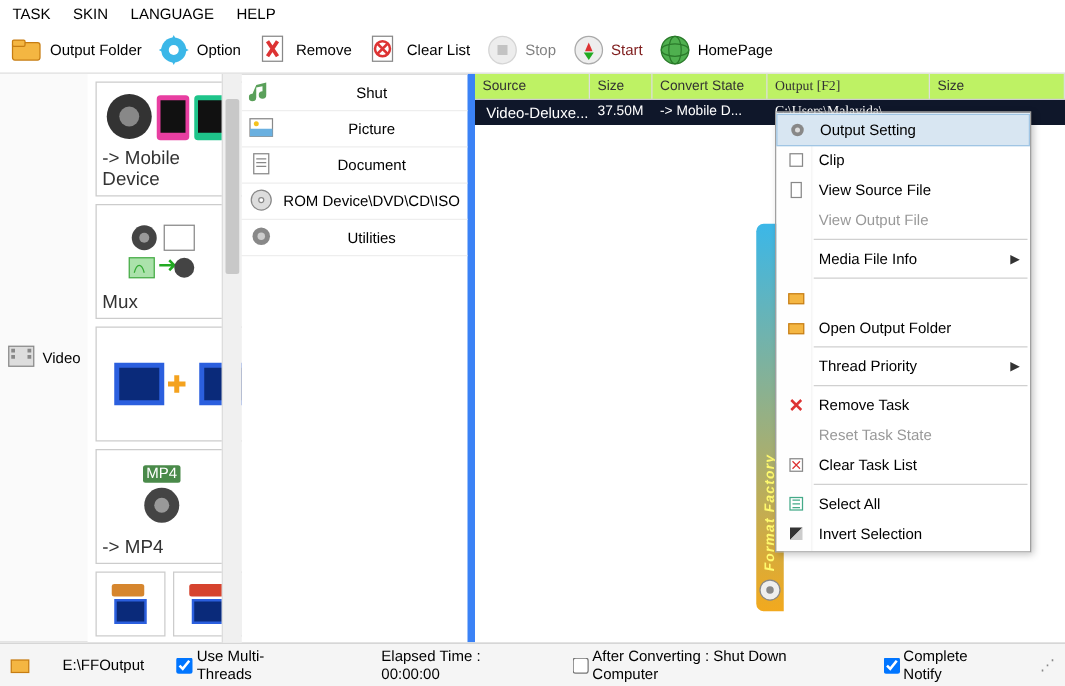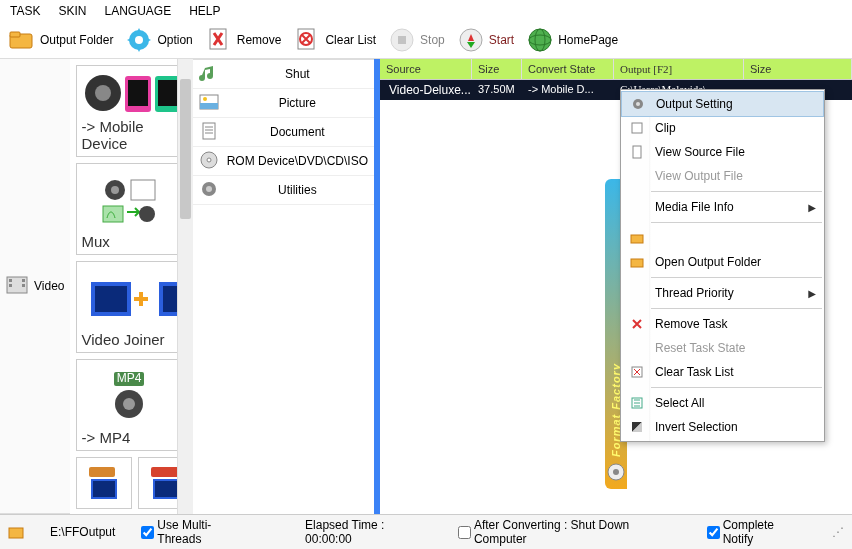--- a/index.html
+++ b/index.html
@@ -175,21 +175,20 @@
       <div class="tile wide">
         <div class="tile-icon">
             <svg width="140" height="50">
               <rect x="10" y="8" width="40" height="34" fill="#2b5fde"></rect>
               <rect x="14" y="12" width="32" height="26" fill="#0a2a7a"></rect>
               <path d="M60 18 L60 32 M53 25 L67 25" stroke="#f4a21e" stroke-width="4"></path>
               <rect x="78" y="8" width="40" height="34" fill="#2b5fde"></rect>
               <rect x="82" y="12" width="32" height="26" fill="#0a2a7a"></rect>
             </svg>
           </div>
-        <div class="tile-label">Video Joiner</div>
       </div>
       <div class="tile">
         <div class="tile-icon">
             <svg width="50" height="54">
               <rect x="10" y="2" width="30" height="14" rx="2" fill="#4a8a4a"></rect>
               <text x="25" y="12" font-size="8" fill="#fff" text-anchor="middle">MP4</text>
               <circle cx="25" cy="34" r="14" fill="#444"></circle>
               <circle cx="25" cy="34" r="6" fill="#999"></circle>
             </svg>
           </div>

